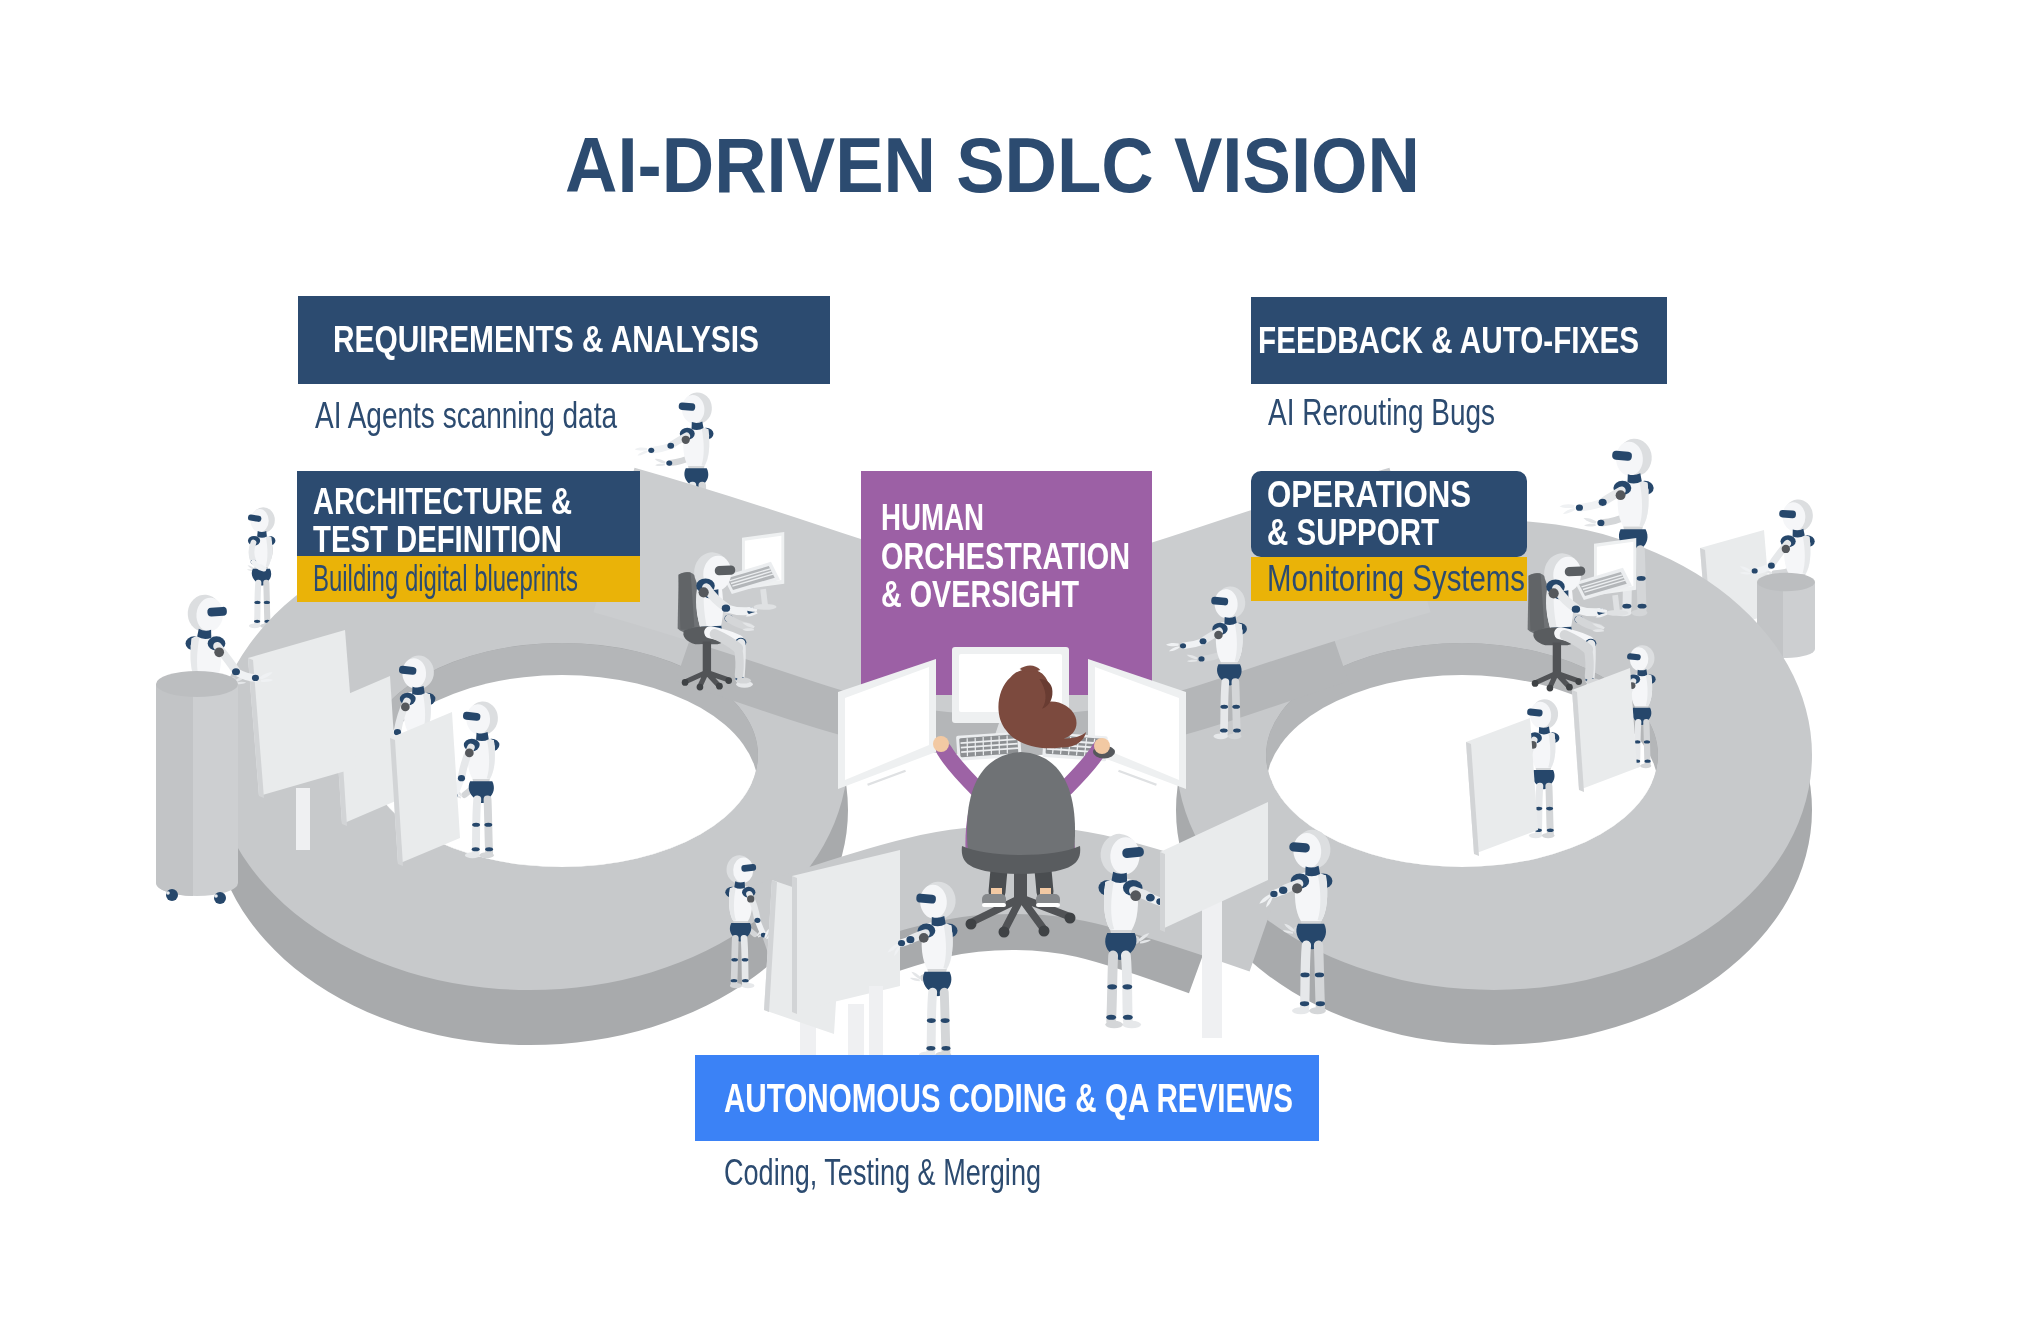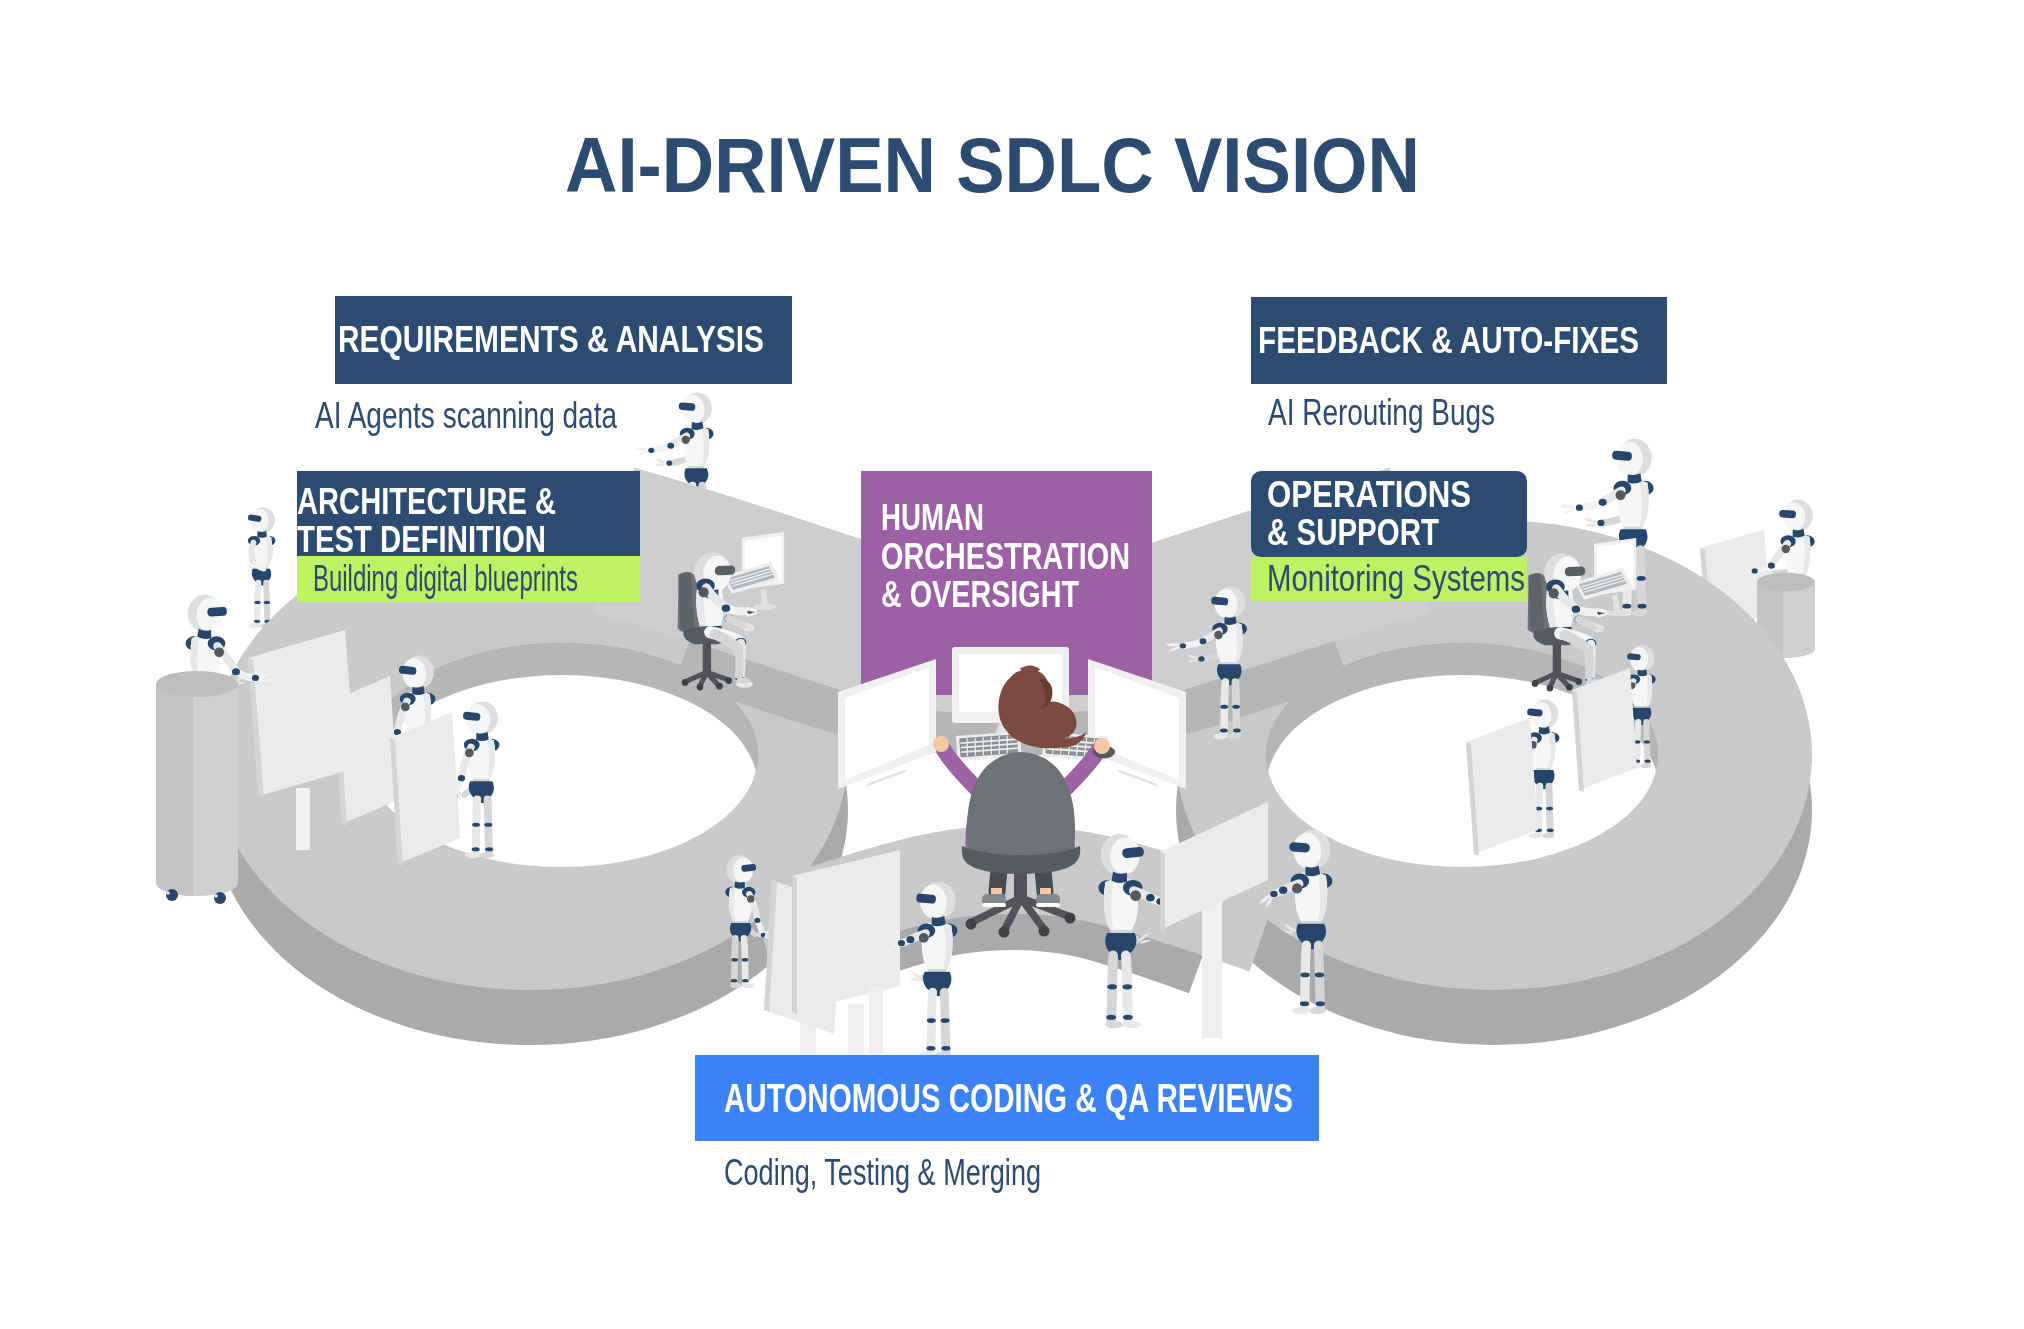--- a/index.html
+++ b/index.html
@@ -11,21 +11,21 @@
             font-size:77px; font-weight:700; color:#2c4b70; white-space:nowrap; }
   .title span { display:inline-block; }
   .box { position:absolute; color:#fff; font-weight:600; font-size:36px;
           display:flex; flex-direction:column; justify-content:center; white-space:nowrap; }
   .box .ln { display:inline-block; width:max-content; line-height:38px; }
   .navybox { background:#2c4b70; }
   .bluebox { background:#3b82f6; font-weight:700; font-size:41px; }
   .sub { position:absolute; color:#2c4b70; font-size:37px; font-weight:400; white-space:nowrap;
           width:max-content; }
   .sub span { display:inline-block; width:max-content; }
-  .strip { background:#bef264; display:flex; align-items:center; }
+  .strip { background:#eab308; display:flex; align-items:center; }
   .svgbox { font-family:"Liberation Sans", sans-serif; font-size:37px; font-weight:600; fill:#fff; }
 </style>
 </head>
 <body>
 
 <div class="stage">
   <svg class="scene" width="2024" height="1329" viewBox="0 0 2024 1329">
       <defs>
         <g id="rb-gesture">
           <ellipse cx="12" cy="-143" rx="10" ry="8" fill="#26476b"></ellipse>
@@ -487,27 +487,27 @@
         <rect x="1202" y="898" width="20" height="140" fill="#eff0f2"></rect>
         <polygon points="1160,852 1268,802 1268,880 1160,930" fill="#e9ebec"></polygon>
         <polygon points="1160,852 1160,930 1165,932 1165,854" fill="#d2d4d6"></polygon>
       </g>
       <g transform="translate(1312.0,1014.0) scale(0.9300,0.9300)">
         <use href="#rb-board"></use>
       </g>
     </svg>
   <div class="title"><span style="transform: scaleX(0.9427); transform-origin: center center;">AI-DRIVEN SDLC VISION</span></div>
 
-  <div class="box navybox" style="left:298px; top:296px; width:457px; height:88px; padding-left:3px;margin-left:37px;">
+  <div class="box navybox" style="left:298px; top:296px; width:532px; height:88px; padding-left:35px;">
     <span class="ln" style="transform: scaleX(0.8298); transform-origin: left center;">REQUIREMENTS &amp; ANALYSIS</span>
   </div>
   <div class="sub" style="left:315px; top:395px;">
     <span style="transform: scaleX(0.7567); transform-origin: left center;">AI Agents scanning data</span></div>
 
-  <div class="box navybox" style="left:297px; top:471px; width:343px; height:99px; padding-left:0;">
+  <div class="box navybox" style="left:297px; top:471px; width:343px; height:99px; padding-left:16px;">
     <span class="ln" style="transform: scaleX(0.8094); transform-origin: left center;">ARCHITECTURE &amp;</span>
     <span class="ln" style="transform: scaleX(0.8137); transform-origin: left center;">TEST DEFINITION</span>
   </div>
   <div class="sub strip" style="left:297px; top:556px; width:343px; height:46px; padding-left:16px;">
     <span style="transform: scaleX(0.6474); transform-origin: left center;">Building digital blueprints</span>
     </div>
 
   <div class="box navybox" style="left:1251px; top:297px; width:416px; height:87px; padding-left:7px;">
     <span class="ln" style="transform: scaleX(0.8246); transform-origin: left center;">FEEDBACK &amp; AUTO-FIXES</span>
   </div>

